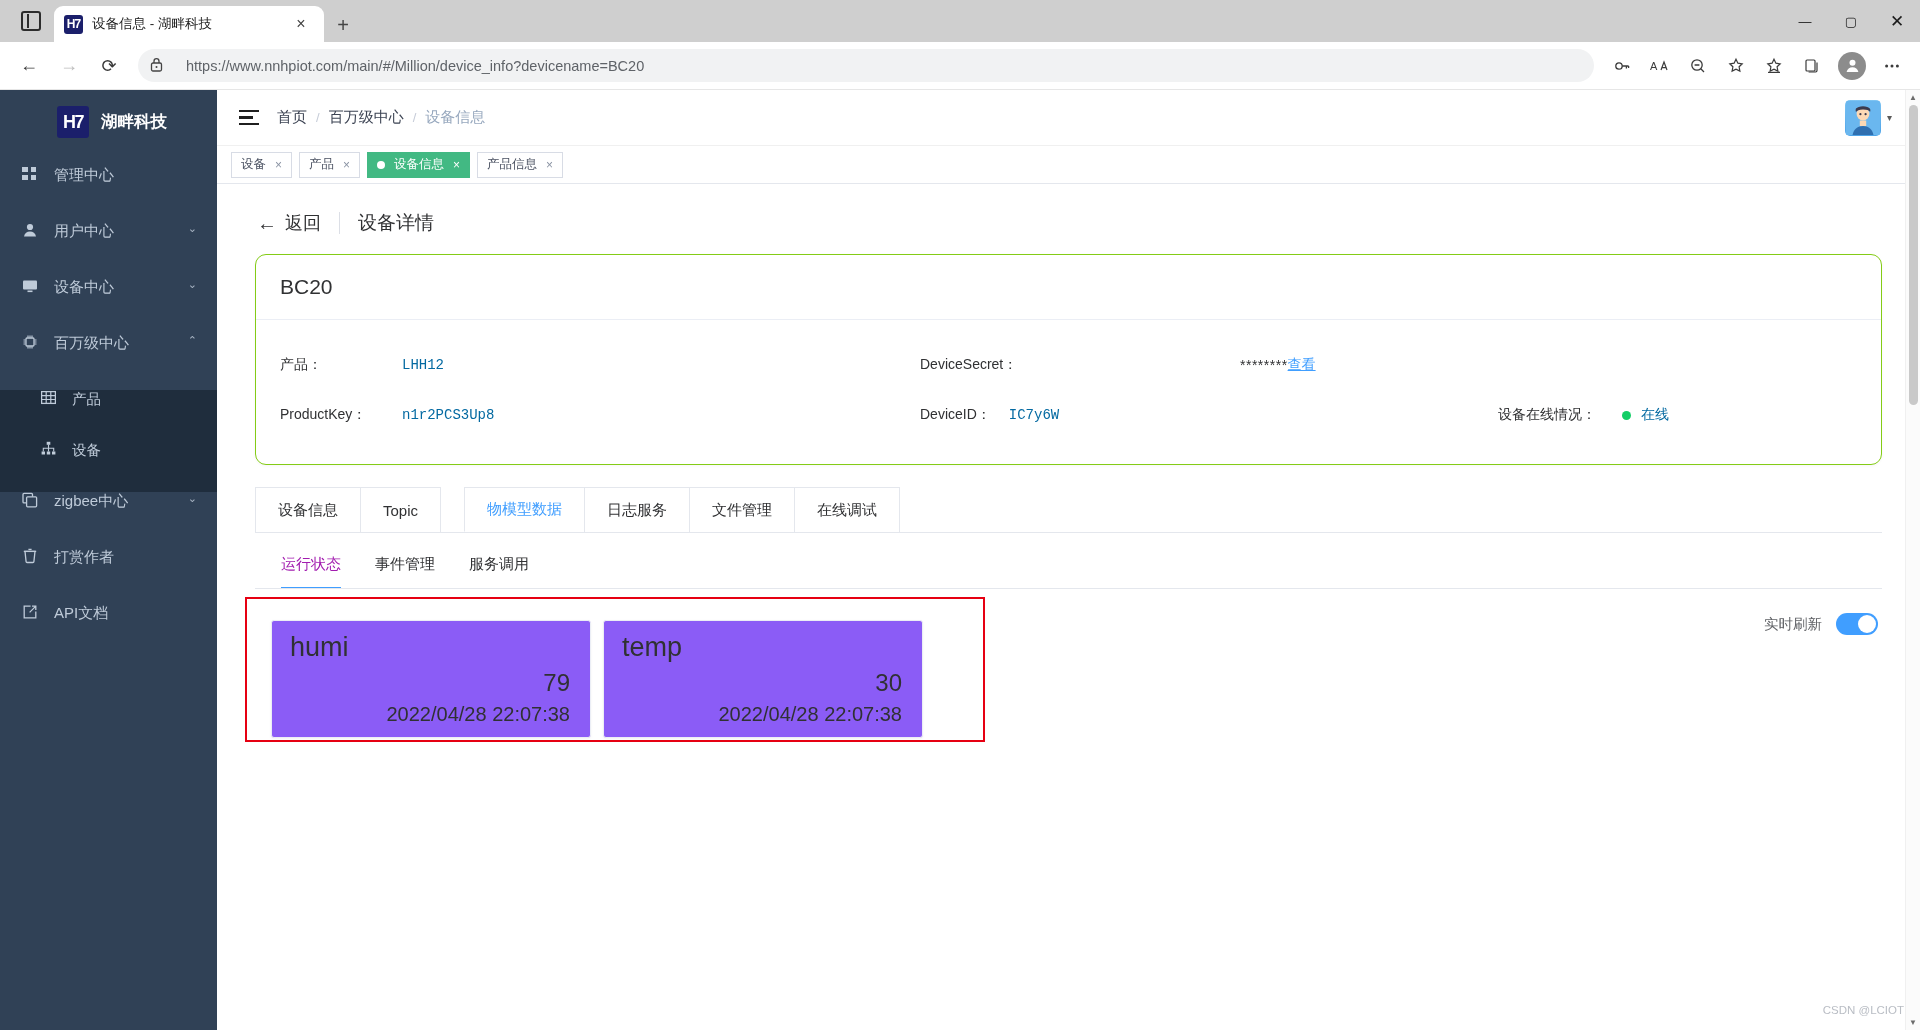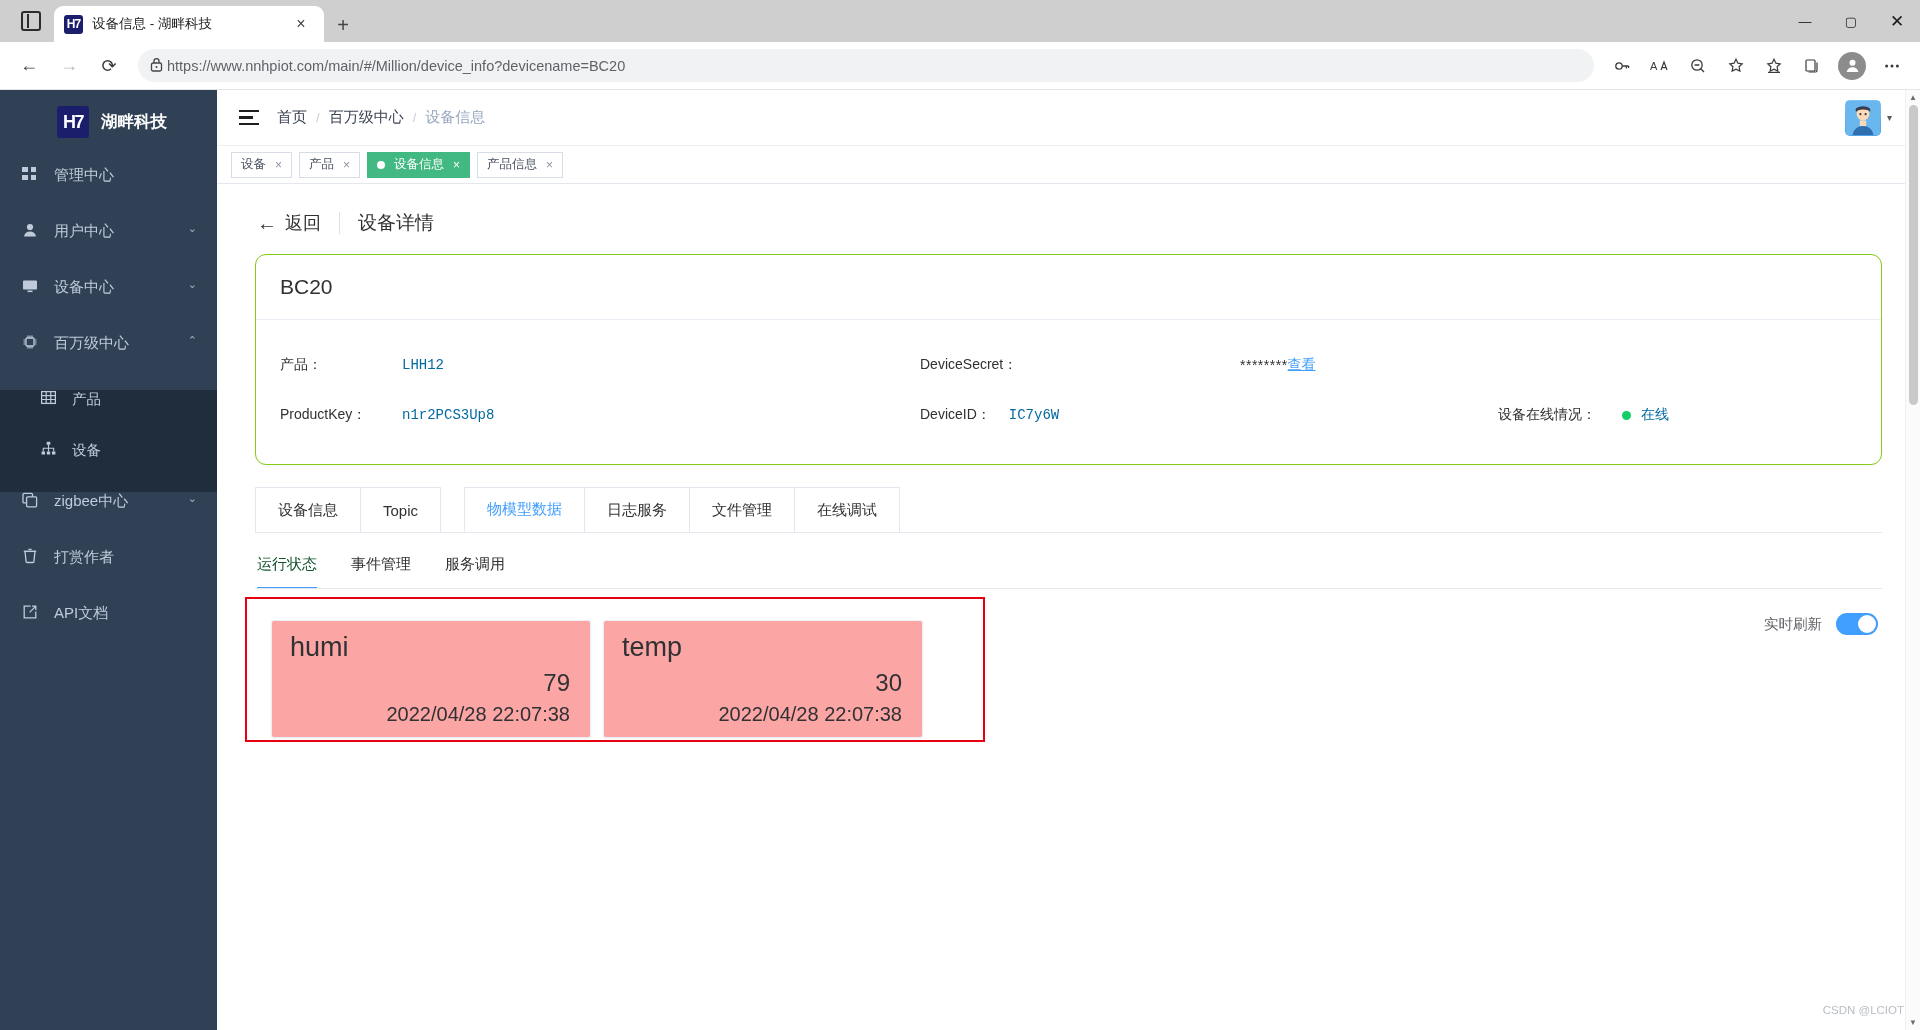--- a/index.html
+++ b/index.html
@@ -59,21 +59,21 @@
     padding: 0 10px; gap: 2px; border-bottom: 1px solid #e6e6e6;
   }
   .nav-btn {
     width: 38px; height: 38px; border-radius: 6px;
     display: flex; align-items: center; justify-content: center;
     font-size: 18px; color: #3b3b3b;
   }
   .nav-btn.disabled { color: #bdbdbd; }
   .omnibox {
     flex: 1; height: 33px; margin: 0 8px; background: #f1f2f3; border-radius: 17px;
-    display: flex; align-items: center; padding: 0 12px; gap: 4px;
+    display: flex; align-items: center; padding: 0 12px; gap: 23px;
   }
   .omnibox .lock { font-size: 13px; color: #444; }
   .url { font-size: 14.5px; color: #5f6368; white-space: nowrap; }
   .tool-icons { display: flex; align-items: center; gap: 2px; }
   .tool-btn {
     width: 36px; height: 36px; border-radius: 6px;
     display: flex; align-items: center; justify-content: center;
     font-size: 15px; color: #3b3b3b;
   }
   .avatar-btn {
@@ -199,21 +199,21 @@
   .el-tabs-header { display: flex; border-bottom: 1px solid #e4e7ed; }
   .el-tab {
     height: 45px; padding: 0 22px; display: flex; align-items: center;
     font-size: 15px; color: #303133; border: 1px solid #e4e7ed; border-bottom: none;
     background: #fff; margin-right: -1px;
   }
   .el-tab.active { color: #409eff; border-bottom: 1px solid #fff; margin-bottom: -1px; margin-left: 24px; }
 
   .subtabs { display: flex; gap: 34px; padding: 22px 2px 0 2px; position: relative; }
   .subtab { font-size: 15px; color: #303133; padding-bottom: 13px; }
-  .subtab.active { color: #14532d; border-bottom: 2px solid #409eff; }
+  .subtab.active { color: #a21caf; border-bottom: 2px solid #409eff; margin-left: 24px; }
   .subtabs::after {
     content: ""; position: absolute; left: 0; right: 0; bottom: 0; height: 1px; background: #e4e7ed;
   }
 
   
   .props-area { position: relative; margin: 0 16px; padding-top: 18px; }
   .refresh-row {
     position: absolute; right: 4px; top: 24px; display: flex; align-items: center; gap: 14px;
   }
   .refresh-label { font-size: 14.5px; color: #606266; }
@@ -224,21 +224,21 @@
     content: ""; position: absolute; right: 2px; top: 2px; width: 18px; height: 18px;
     border-radius: 50%; background: #fff;
   }
   .hl-box {
     position: absolute; left: -10px; top: 8px; width: 740px; height: 145px;
     border: 2px solid #e60012; pointer-events: none;
   }
   .prop-cards { display: flex; gap: 12px; padding-top: 13px; padding-left: 16px; }
   .prop-card {
     width: 320px; height: 118px; border: 1px solid #ebeef5; border-radius: 3px;
-    background: #fca5a5; box-shadow: 0 1px 3px rgba(0,0,0,0.05);
+    background: #8b5cf6; box-shadow: 0 1px 3px rgba(0,0,0,0.05);
     padding: 12px 14px 10px 18px; display: flex; flex-direction: column;
   }
   .prop-name { font-size: 27px; color: #303133; line-height: 1.1; }
   .prop-value { font-size: 24px; color: #303133; text-align: right; margin-top: 6px; padding-right: 6px; }
   .prop-time { font-size: 20px; color: #303133; text-align: right; margin-top: 6px; padding-right: 6px; }
 
   .watermark {
     position: absolute; right: 16px; bottom: 14px; font-size: 11.5px; color: #b9bdc4;
   }
 

